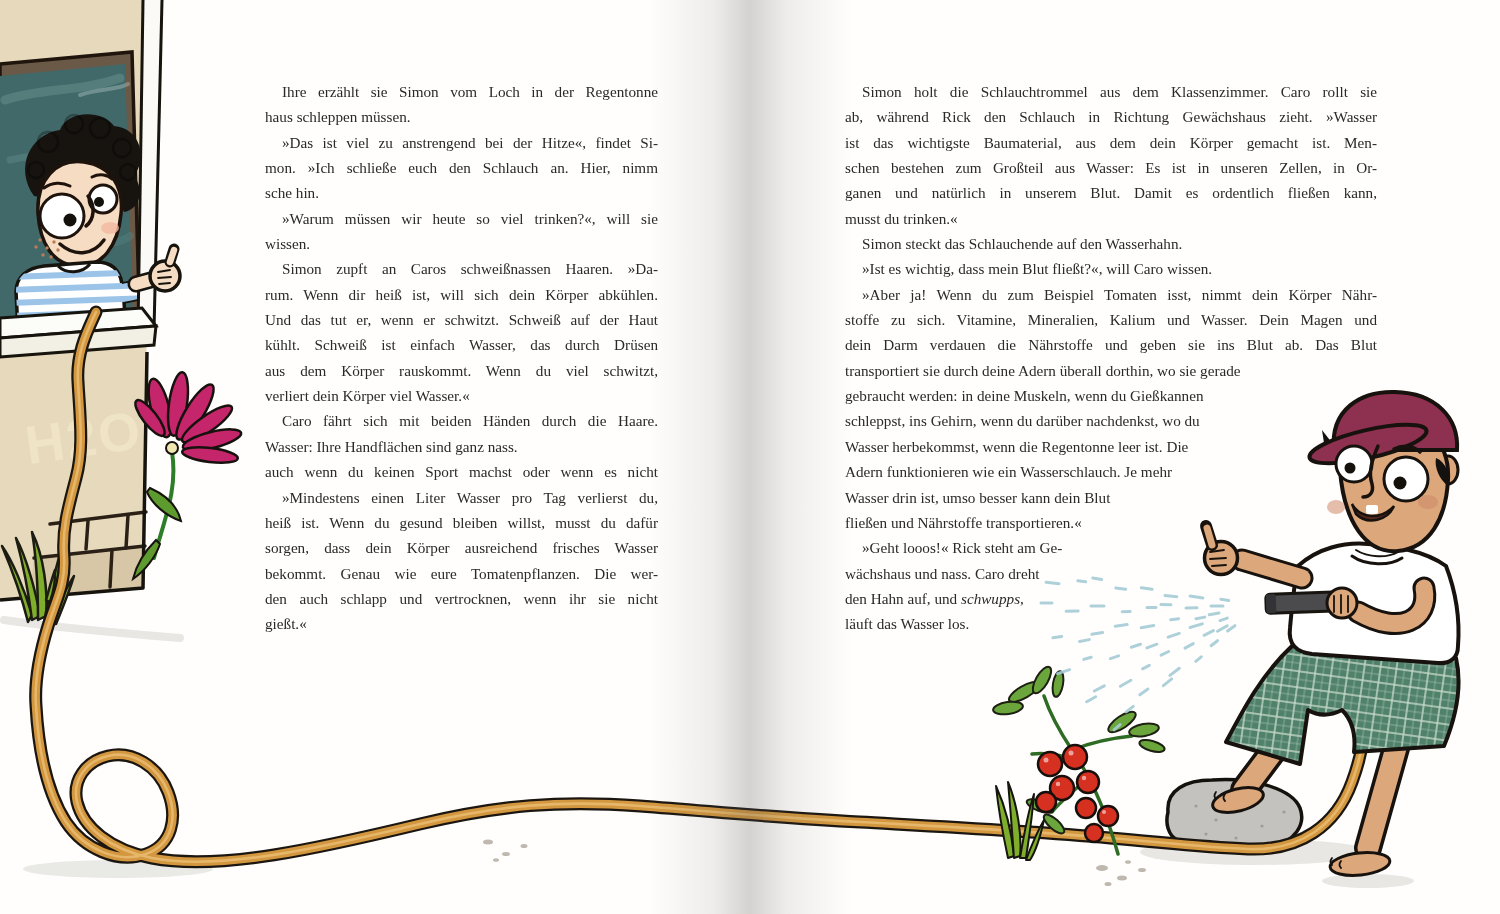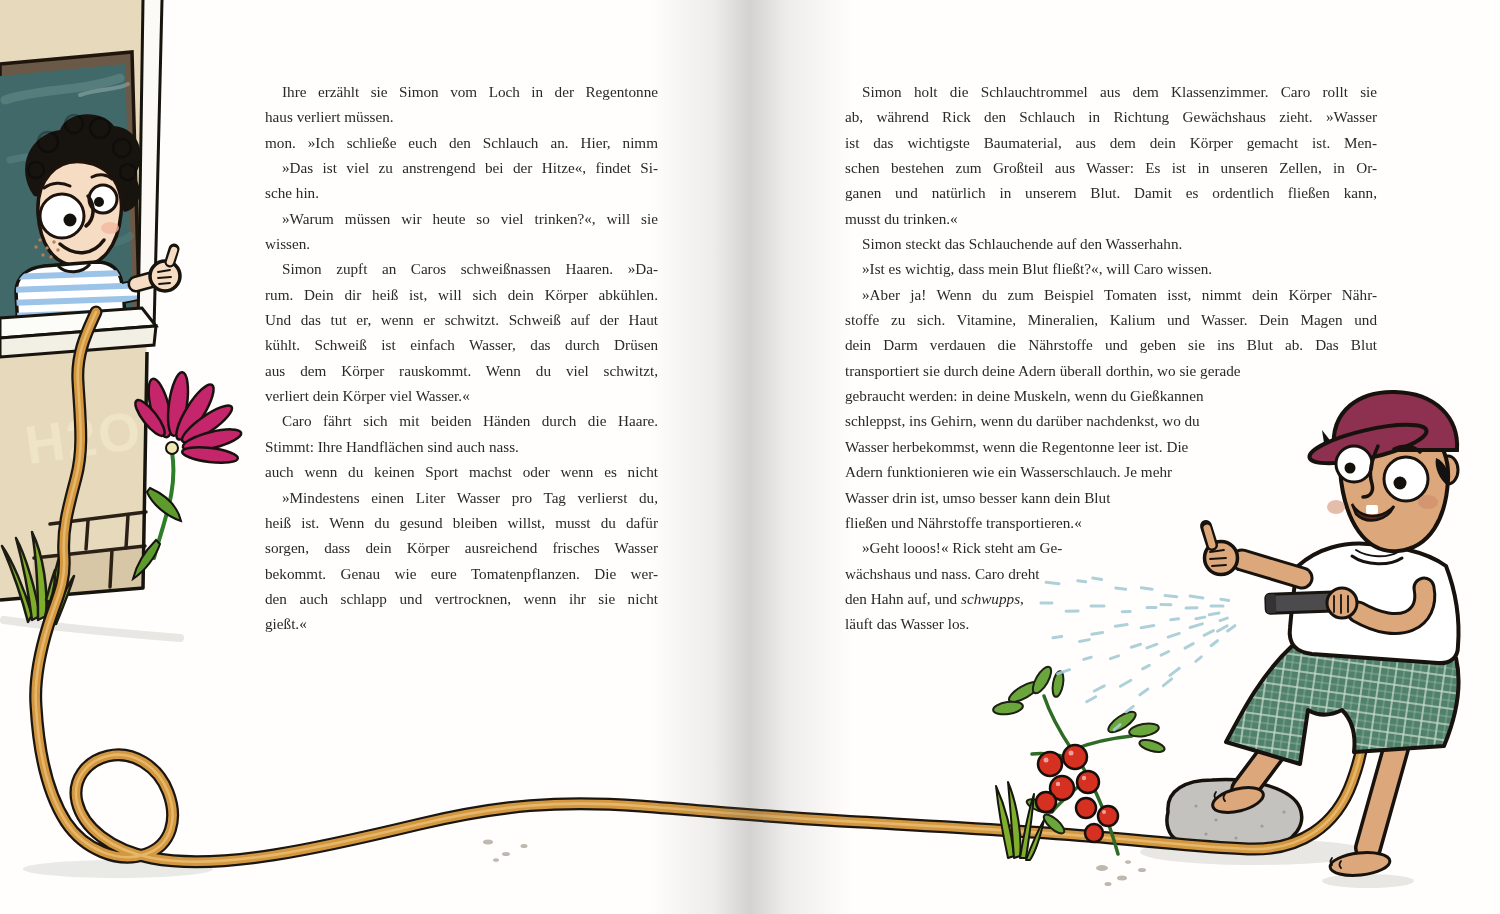--- a/index.html
+++ b/index.html
@@ -345,34 +345,34 @@
     </g>
     <circle cx="1342" cy="603" r="15" fill="#dca77b" stroke="#17120d" stroke-width="3"></circle>
     <path d="M1334,596 L1334,612 M1341,595 L1341,613 M1348,596 L1348,612" stroke="#17120d" stroke-width="1.8" fill="none"></path>
   </g>
 </svg>
 
 <div class="gutter"></div>
 
 <div class="page-text tl">
       <div class="line j ind"><span>Ihre erzählt sie Simon vom Loch in der Regentonne</span></div>
-      <div class="line"><span>haus verliert müssen.</span></div>
+      <div class="line"><span>haus schleppen müssen.</span></div>
+      <div class="line j ind"><span>»Das ist viel zu anstrengend bei der Hitze«, findet Si-</span></div>
       <div class="line j"><span>mon. »Ich schließe euch den Schlauch an. Hier, nimm</span></div>
-      <div class="line j ind"><span>»Das ist viel zu anstrengend bei der Hitze«, findet Si-</span></div>
       <div class="line"><span>sche hin.</span></div>
       <div class="line j ind"><span>»Warum müssen wir heute so viel trinken?«, will sie</span></div>
       <div class="line"><span>wissen.</span></div>
       <div class="line j ind"><span>Simon zupft an Caros schweißnassen Haaren. »Da-</span></div>
-      <div class="line j"><span>rum. Dein dir heiß ist, will sich dein Körper abkühlen.</span></div>
+      <div class="line j"><span>rum. Wenn dir heiß ist, will sich dein Körper abkühlen.</span></div>
       <div class="line j"><span>Und das tut er, wenn er schwitzt. Schweiß auf der Haut</span></div>
       <div class="line j"><span>kühlt. Schweiß ist einfach Wasser, das durch Drüsen</span></div>
       <div class="line j"><span>aus dem Körper rauskommt. Wenn du viel schwitzt,</span></div>
       <div class="line"><span>verliert dein Körper viel Wasser.«</span></div>
       <div class="line j ind"><span>Caro fährt sich mit beiden Händen durch die Haare.</span></div>
-      <div class="line"><span>Stimmt: Ihre Handflächen sind auch nass.</span></div>
+      <div class="line"><span>Wasser: Ihre Handflächen sind ganz nass.</span></div>
       <div class="line j"><span>auch wenn du keinen Sport machst oder wenn es nicht</span></div>
       <div class="line j ind"><span>»Mindestens einen Liter Wasser pro Tag verlierst du,</span></div>
       <div class="line j"><span>heiß ist. Wenn du gesund bleiben willst, musst du dafür</span></div>
       <div class="line j"><span>sorgen, dass dein Körper ausreichend frisches Wasser</span></div>
       <div class="line j"><span>bekommt. Genau wie eure Tomatenpflanzen. Die wer-</span></div>
       <div class="line j"><span>den auch schlapp und vertrocknen, wenn ihr sie nicht</span></div>
       <div class="line"><span>gießt.«</span></div>
     </div>
 <div class="page-text tr">
       <div class="line j ind"><span>Simon holt die Schlauchtrommel aus dem Klassenzimmer. Caro rollt sie</span></div>

